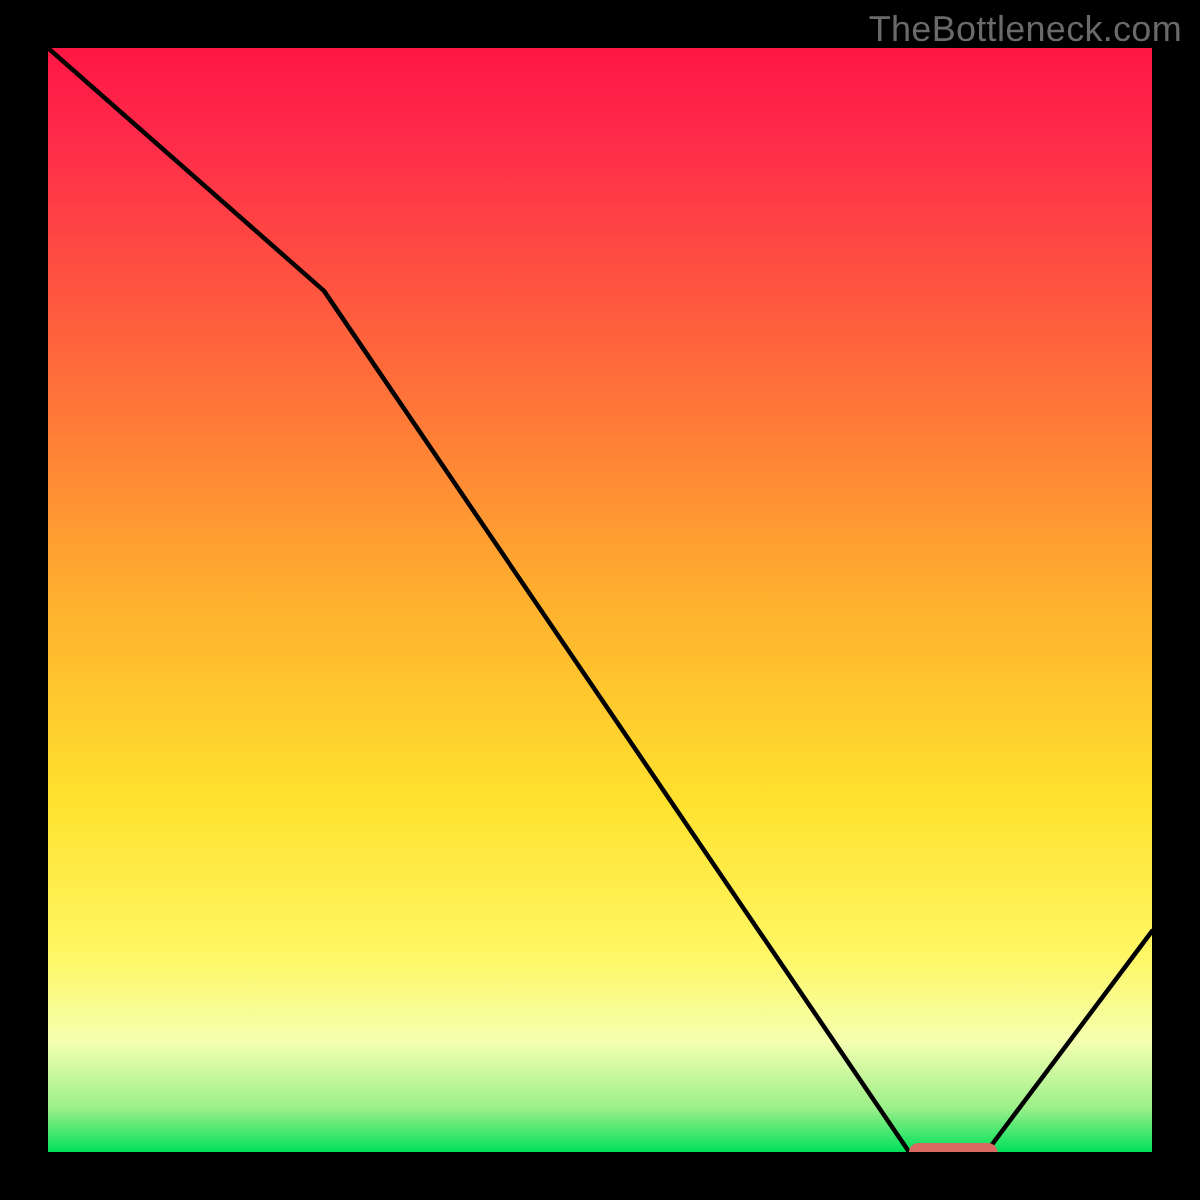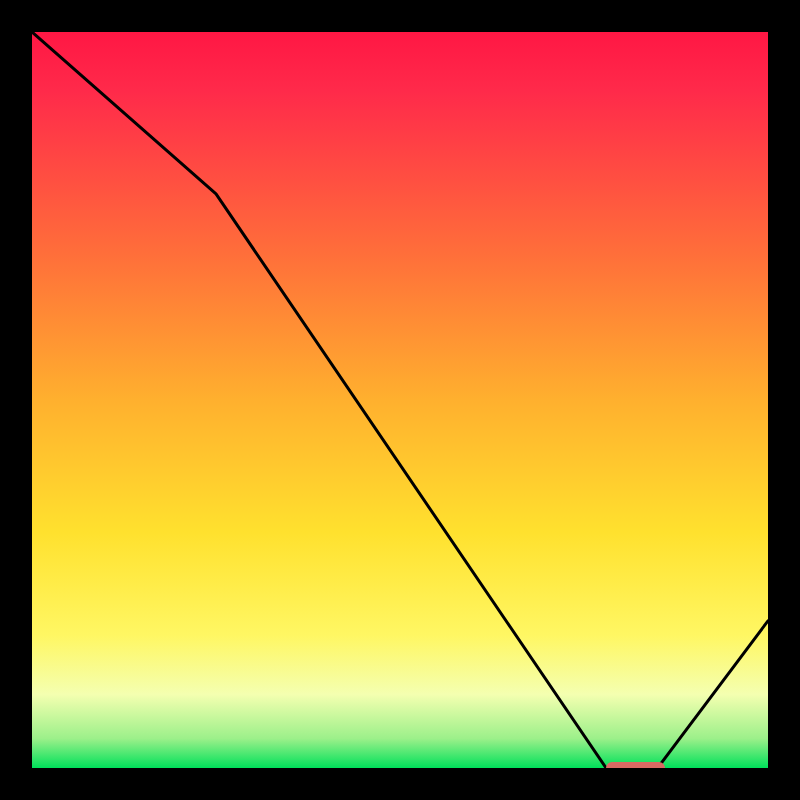--- a/index.html
+++ b/index.html
@@ -52,20 +52,21 @@
     border-radius: 6px;
     background: #d96a63;
     z-index: 20;
   }
 </style>
 </head>
 <body>
 
 <div class="outer">
 
+  <div class="watermark">TheBottleneck.com</div>
 
   <div class="plot-area">
 
     <svg class="gradient" viewBox="0 0 100 100" preserveAspectRatio="none">
       <defs>
         <linearGradient id="bg-grad" x1="0" y1="0" x2="0" y2="1">
             <stop offset="0%" stop-color="#ff1744"></stop>
             <stop offset="8%" stop-color="#ff2a4a"></stop>
             <stop offset="30%" stop-color="#ff6e3a"></stop>
             <stop offset="50%" stop-color="#ffb02e"></stop>

